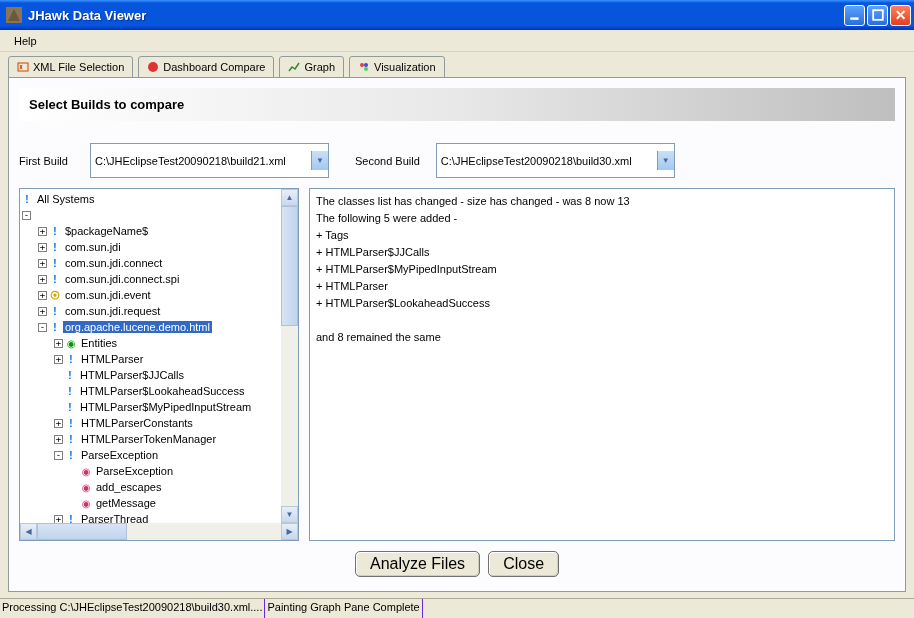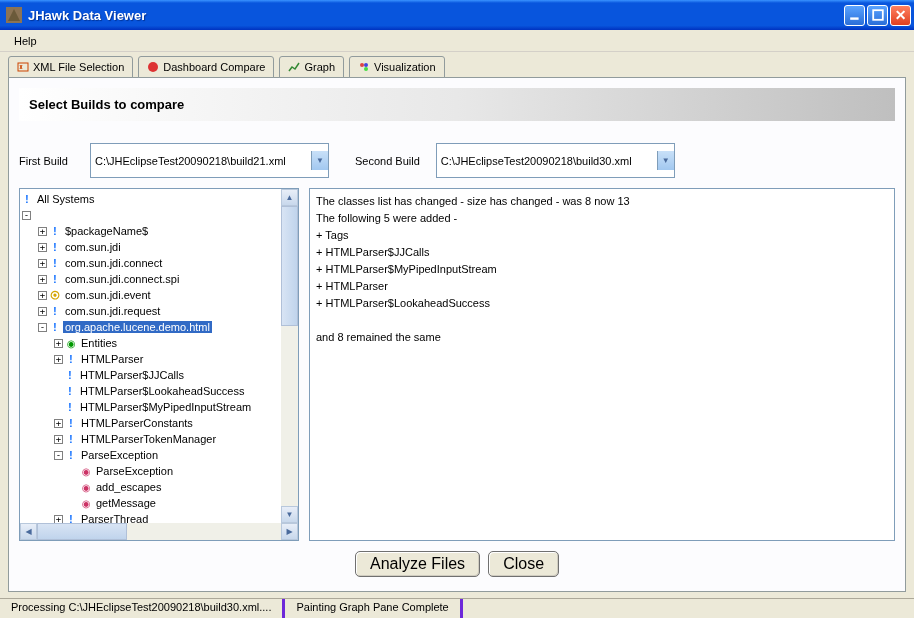--- a/index.html
+++ b/index.html
@@ -272,22 +272,22 @@
 }
 
 .statusbar {
   height: 20px;
   background: #ece9d8;
   border-top: 1px solid #aca899;
   display: flex;
   font-size: 11px;
 }
 .statusbar .cell {
-  padding: 2px 11px;
-  border-right: 3px solid #6d28d9;
+  padding: 2px 2px;
+  border-right: 1px solid #6d28d9;
 }
 </style>
 </head>
 <body>
 
 <div class="titlebar">
   <div class="app-icon">
     <svg viewBox="0 0 16 16">
         <path d="M2 14 L8 2 L14 14 Z" fill="#6b5a3a"></path>
       </svg>

